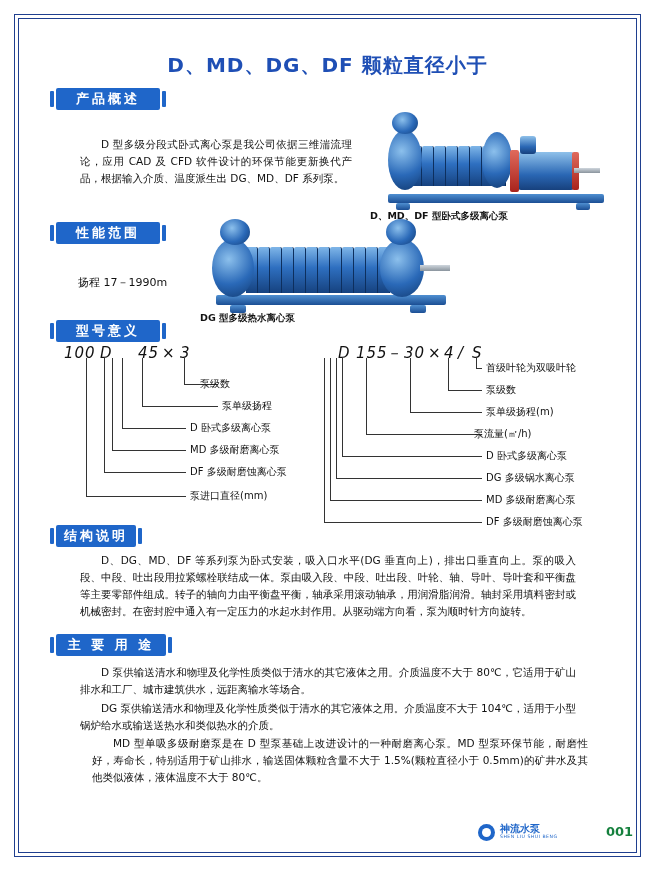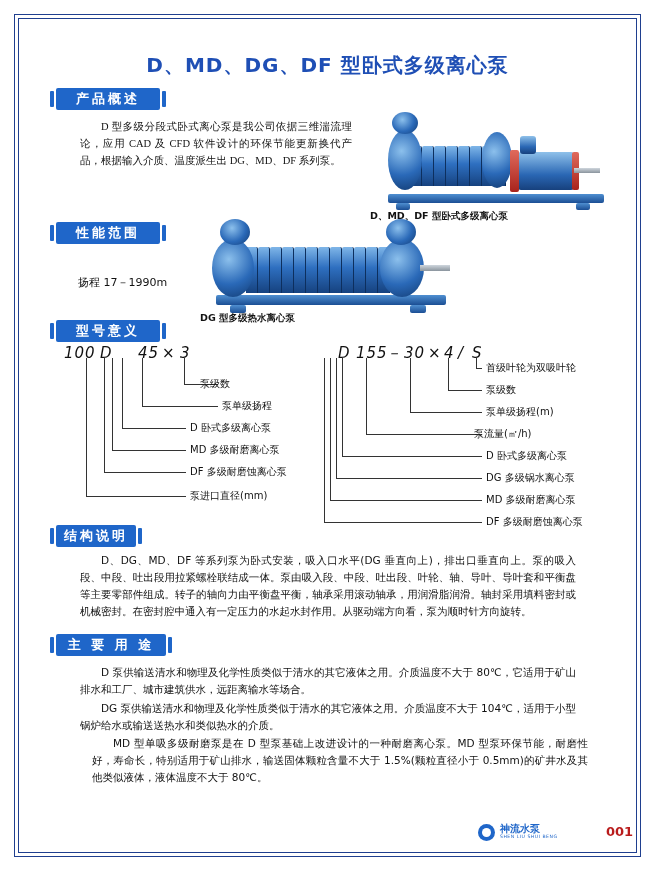--- a/index.html
+++ b/index.html
@@ -140,36 +140,36 @@
     background:#1f66c9;position:relative;
   }
   .logo-mark:after{
     content:"";position:absolute;left:4px;top:4px;width:9px;height:9px;
     border-radius:50%;background:#fff;
   }
   .logo-cn{font-size:10px;color:#1f66c9;font-weight:bold;line-height:10px;}
   .logo-en{font-size:4.6px;color:#1f66c9;letter-spacing:.5px;line-height:6px;}
   .pageno{
     position:absolute;left:606px;top:824px;
-    font-size:13px;font-weight:bold;color:#b91c1c;
+    font-size:13px;font-weight:bold;color:#15803d;
   }
 </style>
 </head>
 <body>
 
 <div class="page">
   <div class="frame">
     <div class="frame-inner"></div>
   </div>
 
-  <div class="title">D、MD、DG、DF 型卧式多级离心泵</div>
+  <div class="title">D、MD、DG、DF 颗粒直径小于</div>
 
   <div class="banner" style="left:56px;top:88px;width:104px;">产品概述</div>
 
-  <div class="body-text indent" style="left:80px;top:118px;width:272px;font-family:Liberation Serif, serif;">D 型多级分段式卧式离心泵是我公司依据三维湍流理论，应用 CAD 及 CFD 软件设计的环保节能更新换代产品，根据输入介质、温度派生出 DG、MD、DF 系列泵。</div>
+  <div class="body-text indent" style="left:80px;top:136px;width:272px;">D 型多级分段式卧式离心泵是我公司依据三维湍流理论，应用 CAD 及 CFD 软件设计的环保节能更新换代产品，根据输入介质、温度派生出 DG、MD、DF 系列泵。</div>
 
   <div class="pump" style="left:370px;top:90px;width:250px;height:125px;">
     <div class="basebar" style="left:18px;top:104px;width:216px;height:9px;"></div>
     <div class="basebar" style="left:26px;top:113px;width:14px;height:7px;"></div>
     <div class="basebar" style="left:206px;top:113px;width:14px;height:7px;"></div>
     <div class="stage-row" style="left:28px;top:56px;">
       <div class="stage"></div>
         <div class="stage"></div>
         <div class="stage"></div>
       <div class="stage"></div>

